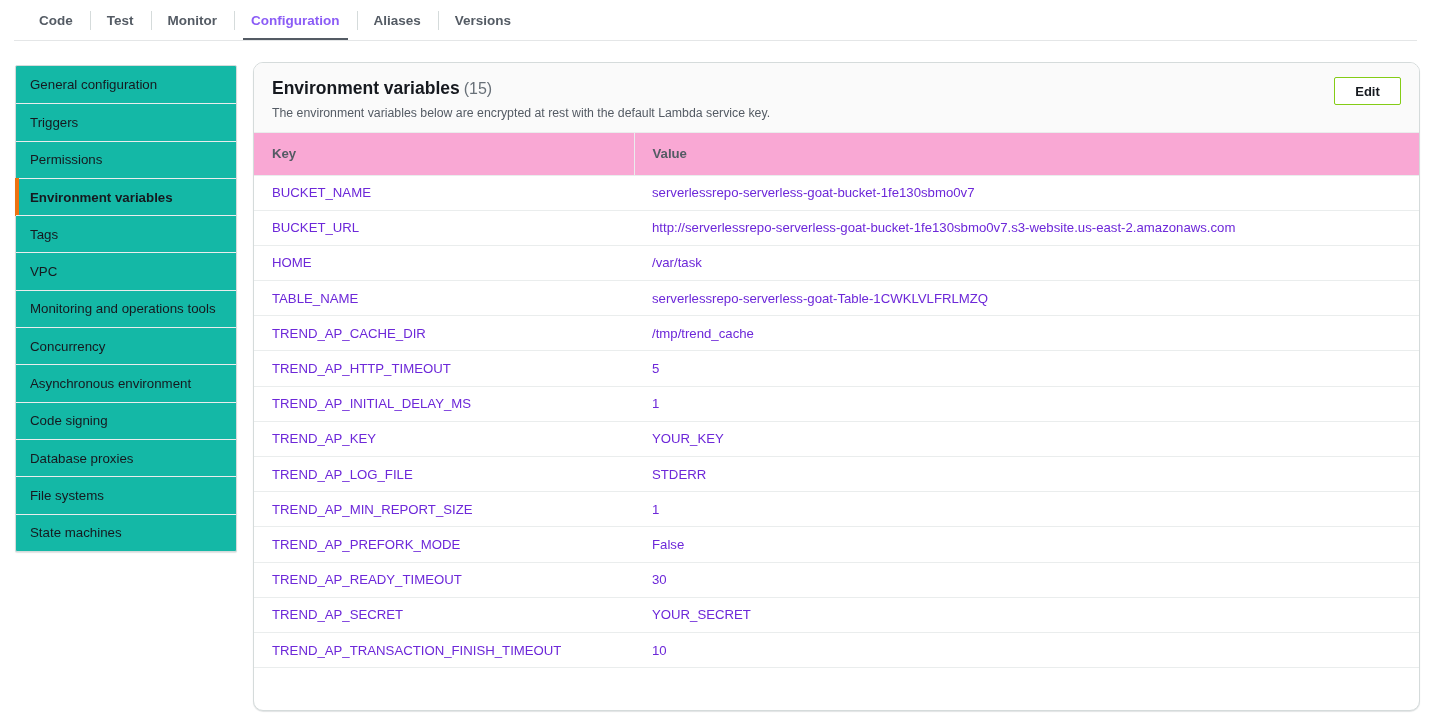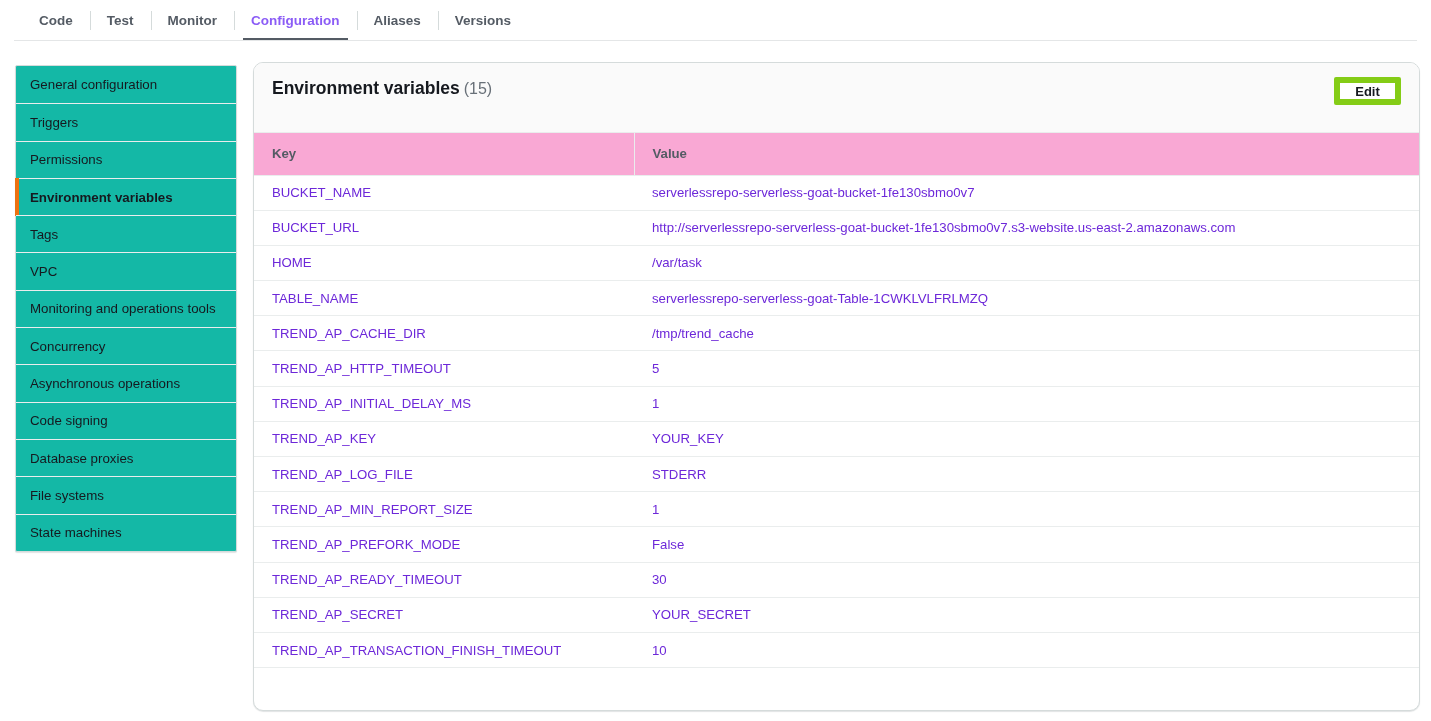--- a/index.html
+++ b/index.html
@@ -149,21 +149,21 @@
     font-size: 12.3px;
     color: #545b64;
   }
   .edit-btn {
     position: absolute;
     right: 18px;
     top: 14px;
     min-width: 67px;
     height: 28px;
     background: #ffffff;
-    border: 6px solid #84cc16;
+    border: 1px solid #84cc16;
     border-radius: 2px;
     color: #16191f;
     font-size: 13px;
     font-weight: 700;
     font-family: "Liberation Sans", sans-serif;
     cursor: pointer;
     padding: 0 14px;
   }
 
   
@@ -231,40 +231,41 @@
       <div class="side-item">
         <span>VPC</span>
       </div>
       <div class="side-item">
         <span>Monitoring and operations tools</span>
       </div>
       <div class="side-item">
         <span>Concurrency</span>
       </div>
       <div class="side-item">
-        <span>Asynchronous operations</span>
+        <span>Asynchronous environment</span>
       </div>
       <div class="side-item">
         <span>Code signing</span>
       </div>
       <div class="side-item">
         <span>Database proxies</span>
       </div>
       <div class="side-item">
         <span>File systems</span>
       </div>
       <div class="side-item">
         <span>State machines</span>
       </div>
     </div>
 
   <div class="panel">
 
     <div class="panel-header">
       <span class="panel-title">Environment variables</span><span class="panel-count">(15)</span>
+      <div class="panel-desc">The environment variables below are encrypted at rest with the default Lambda service key.</div>
       <button class="edit-btn">Edit</button>
     </div>
 
     <table class="tbl">
       <thead>
         <tr>
           <th class="col-key">Key</th>
           <th class="col-value">Value</th>
         </tr>
       </thead>

